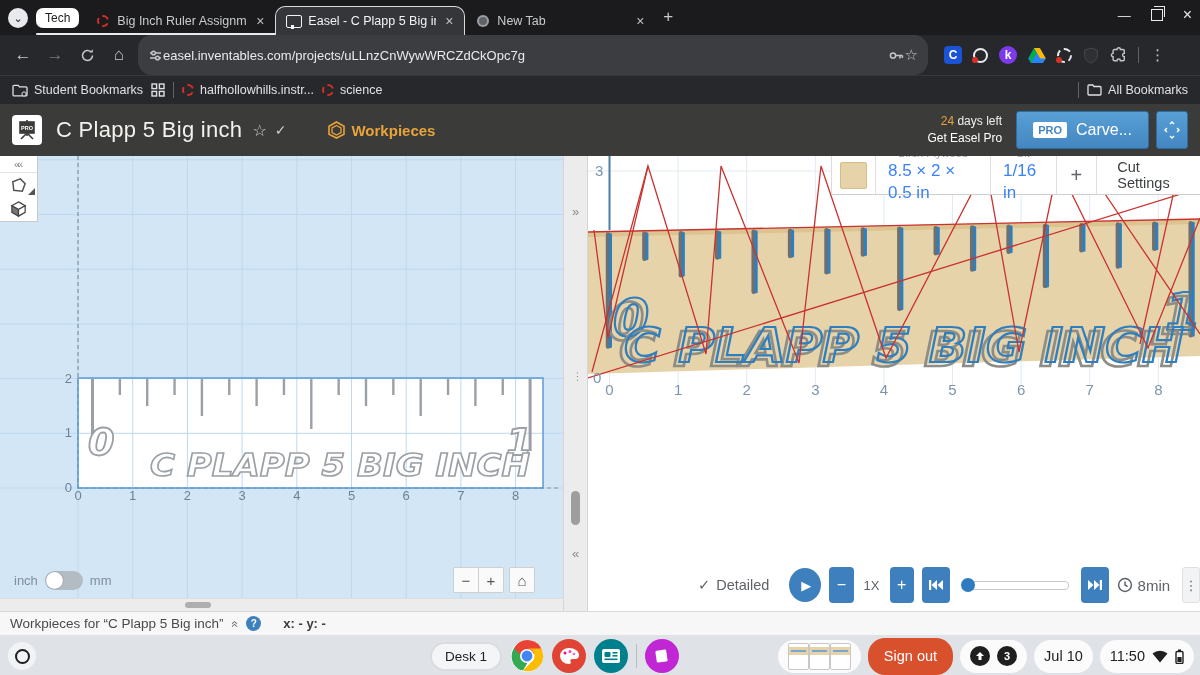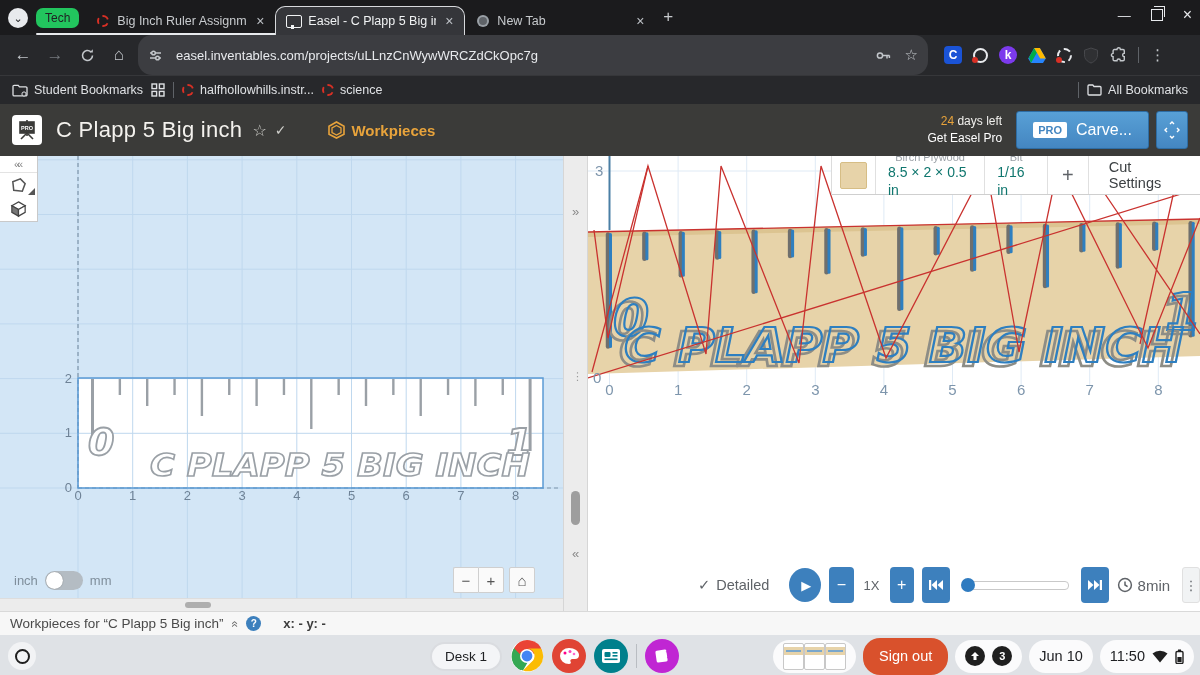--- a/index.html
+++ b/index.html
@@ -3,21 +3,21 @@
 <meta charset="utf-8">
 <style>
   html,body{margin:0;padding:0;width:1200px;height:675px;overflow:hidden;
     font-family:"Liberation Sans",sans-serif;-webkit-font-smoothing:antialiased;background:#fff;}
   .app{width:1200px;height:675px;display:flex;flex-direction:column;position:relative;}
 
   
   .tabstrip{height:35px;background:#1b1b1d;display:flex;align-items:flex-end;position:relative;flex:none;}
   .tabsearch{width:20px;height:20px;border-radius:50%;background:#e8eaed;color:#202124;font-size:11px;
     display:flex;align-items:center;justify-content:center;margin:0 8px 7px 8px;}
-  .groupchip{background:#22c55e;color:#202124;font-size:12px;border-radius:7px;padding:3px 9px;margin:0 6px 7px 0;font-weight:500;}
+  .groupchip{background:#ffffff;color:#202124;font-size:12px;border-radius:7px;padding:3px 9px;margin:0 6px 7px 0;font-weight:500;}
   .tab{height:29px;display:flex;align-items:center;padding:0 8px 0 10px;font-size:12.5px;color:#c7cacd;
     width:190px;box-sizing:border-box;position:relative;}
   .tab .title{flex:1;white-space:nowrap;overflow:hidden;margin:0 6px;}
   .tab .close{color:#bdc1c6;font-size:14px;padding:0 3px;}
   .tab.active{background:#35363a;border:1px solid #d7d9dc;border-bottom:none;border-radius:10px 10px 0 0;color:#f1f3f4;}
   .groupline{position:absolute;left:36px;bottom:0;width:252px;height:2px;background:#e8eaed;border-radius:2px;}
   .fav{width:16px;height:16px;flex:none;display:flex;align-items:center;justify-content:center;}
   .fav-dashed{width:12px;height:12px;border:2px dashed #d93025;border-radius:50%;box-sizing:border-box;}
   .fav-easel{width:14px;height:11px;border:1.5px solid #f1f3f4;border-radius:2px;position:relative;background:#35363a;}
   .fav-easel::after{content:"";position:absolute;left:4px;top:9px;width:3px;height:4px;background:#f1f3f4;}
@@ -26,21 +26,21 @@
   .newtabbtn{color:#c7cacd;font-size:17px;margin:0 0 8px 8px;}
   .wincontrols{position:absolute;right:8px;top:6px;display:flex;gap:20px;color:#e8eaed;font-size:13px;align-items:center;}
   .winbox{width:10px;height:10px;border:1.5px solid #e8eaed;display:inline-block;position:relative;}
   .winbox::after{content:"";position:absolute;left:2px;top:-4px;width:10px;height:10px;border-top:1.5px solid #e8eaed;border-right:1.5px solid #e8eaed;}
 
   
   .toolbar{height:40px;background:#27282b;display:flex;align-items:center;padding:0 10px;gap:6px;flex:none;}
   .navic{color:#c3c7cb;font-size:17px;width:26px;height:26px;display:flex;align-items:center;justify-content:center;border-radius:50%;}
   .navic.dim{color:#74787d;}
   .omnibox{flex:1;max-width:770px;height:40px;background:#3c3d41;border-radius:14px;display:flex;align-items:center;
-    padding:0 10px;color:#e8eaed;font-size:13px;gap:13px;}
+    padding:0 10px;color:#e8eaed;font-size:13px;gap:0;}
   .omnibox .url{flex:1;white-space:nowrap;overflow:hidden;}
   .extrow{display:flex;align-items:center;gap:11px;margin-left:10px;}
   .extc{width:18px;height:18px;border-radius:4px;background:#1a53d6;color:#fff;font-weight:bold;font-size:12px;
     display:flex;align-items:center;justify-content:center;}
   .extk{width:18px;height:18px;border-radius:50%;background:#7c3aed;color:#fff;font-weight:bold;font-size:12px;
     display:flex;align-items:center;justify-content:center;}
   .extring{width:15px;height:15px;border:2px solid #e8eaed;border-radius:50%;position:relative;box-sizing:border-box;}
   .extring::after{content:"";position:absolute;left:-3px;bottom:-2px;width:6px;height:6px;border-radius:50%;background:#d93025;}
   .extring.dashed{border-style:dashed;}
   .vsep{width:1px;height:16px;background:#5f6368;}
@@ -97,21 +97,21 @@
 
   .preview{width:612px;flex:none;background:#fff;position:relative;overflow:hidden;}
 
   
   .matbar{position:absolute;top:0;right:0;width:368px;height:38px;background:#fff;border-bottom:1px solid #cfcfcf;
     border-left:1px solid #dcdcdc;display:flex;align-items:stretch;z-index:5;}
   .matcell{display:flex;flex-direction:column;align-items:center;justify-content:center;padding:0 12px;border-left:1px solid #e0e0e0;}
   .matcell:first-child{border-left:none;flex-direction:row;padding:0 8px;}
   .swatch{width:25px;height:25px;background:#e7d3a9;border:1px solid #d6bd85;border-radius:2px;}
   .matsm{font-size:11px;color:#9aa0a6;line-height:1.2;}
-  .matlg{font-size:14px;color:#0f766e;line-height:1.25;}
+  .matlg{font-size:17px;color:#3b82f6;line-height:1.25;}
   .pluscell{font-size:20px;color:#5f6368;justify-content:center;padding:0 14px;}
   .cutcell{font-size:14.5px;color:#3c4043;justify-content:center;padding:0 20px;}
 
   
   .simbar{position:absolute;left:0;right:0;bottom:6px;height:40px;display:flex;align-items:center;z-index:5;padding-left:110px;gap:8px;}
   .simcheck{color:#5f6368;font-size:14.5px;display:flex;align-items:center;gap:6px;margin-right:12px;}
   .playbtn{width:34px;height:34px;border-radius:50%;background:#3d80bd;color:#fff;display:flex;align-items:center;justify-content:center;
     font-size:13px;padding-left:2px;box-sizing:border-box;}
   .sqbtn{width:26px;height:36px;border-radius:4px;background:#3d80bd;color:#fff;display:flex;align-items:center;justify-content:center;font-size:16px;}
   .skipbtn{width:30px;height:36px;border-radius:4px;background:#3d80bd;display:flex;align-items:center;justify-content:center;}
@@ -642,21 +642,21 @@
       <span class="signout">Sign out</span>
       <span class="traypill">
         <span class="blkcirc">
           <svg width="10" height="10" viewBox="0 0 10 10">
               <path d="M5 1 9 5H6.5v4h-3V5H1z" fill="#fff"></path>
             </svg>
         </span>
         <span class="blkcirc">3</span>
       </span>
       <span class="traypill">
-        <span class="traytxt">Jun 10</span>
+        <span class="traytxt">Jul 10</span>
       </span>
       <span class="traypill">
         <span class="traytxt">11:50</span>
         <svg width="16" height="13" viewBox="0 0 16 13">
             <path d="M8 12.5 0.5 3.5A12 12 0 0 1 15.5 3.5z" fill="#1f1f1f"></path>
           </svg>
         <svg width="9" height="15" viewBox="0 0 9 15">
             <rect x="3" y="0.5" width="3" height="2" fill="#1f1f1f"></rect>
             <rect x="1" y="2.5" width="7" height="12" rx="1.2" fill="none" stroke="#1f1f1f" stroke-width="1.4"></rect>
             <rect x="2.4" y="8" width="4.2" height="5" fill="#1f1f1f"></rect>

